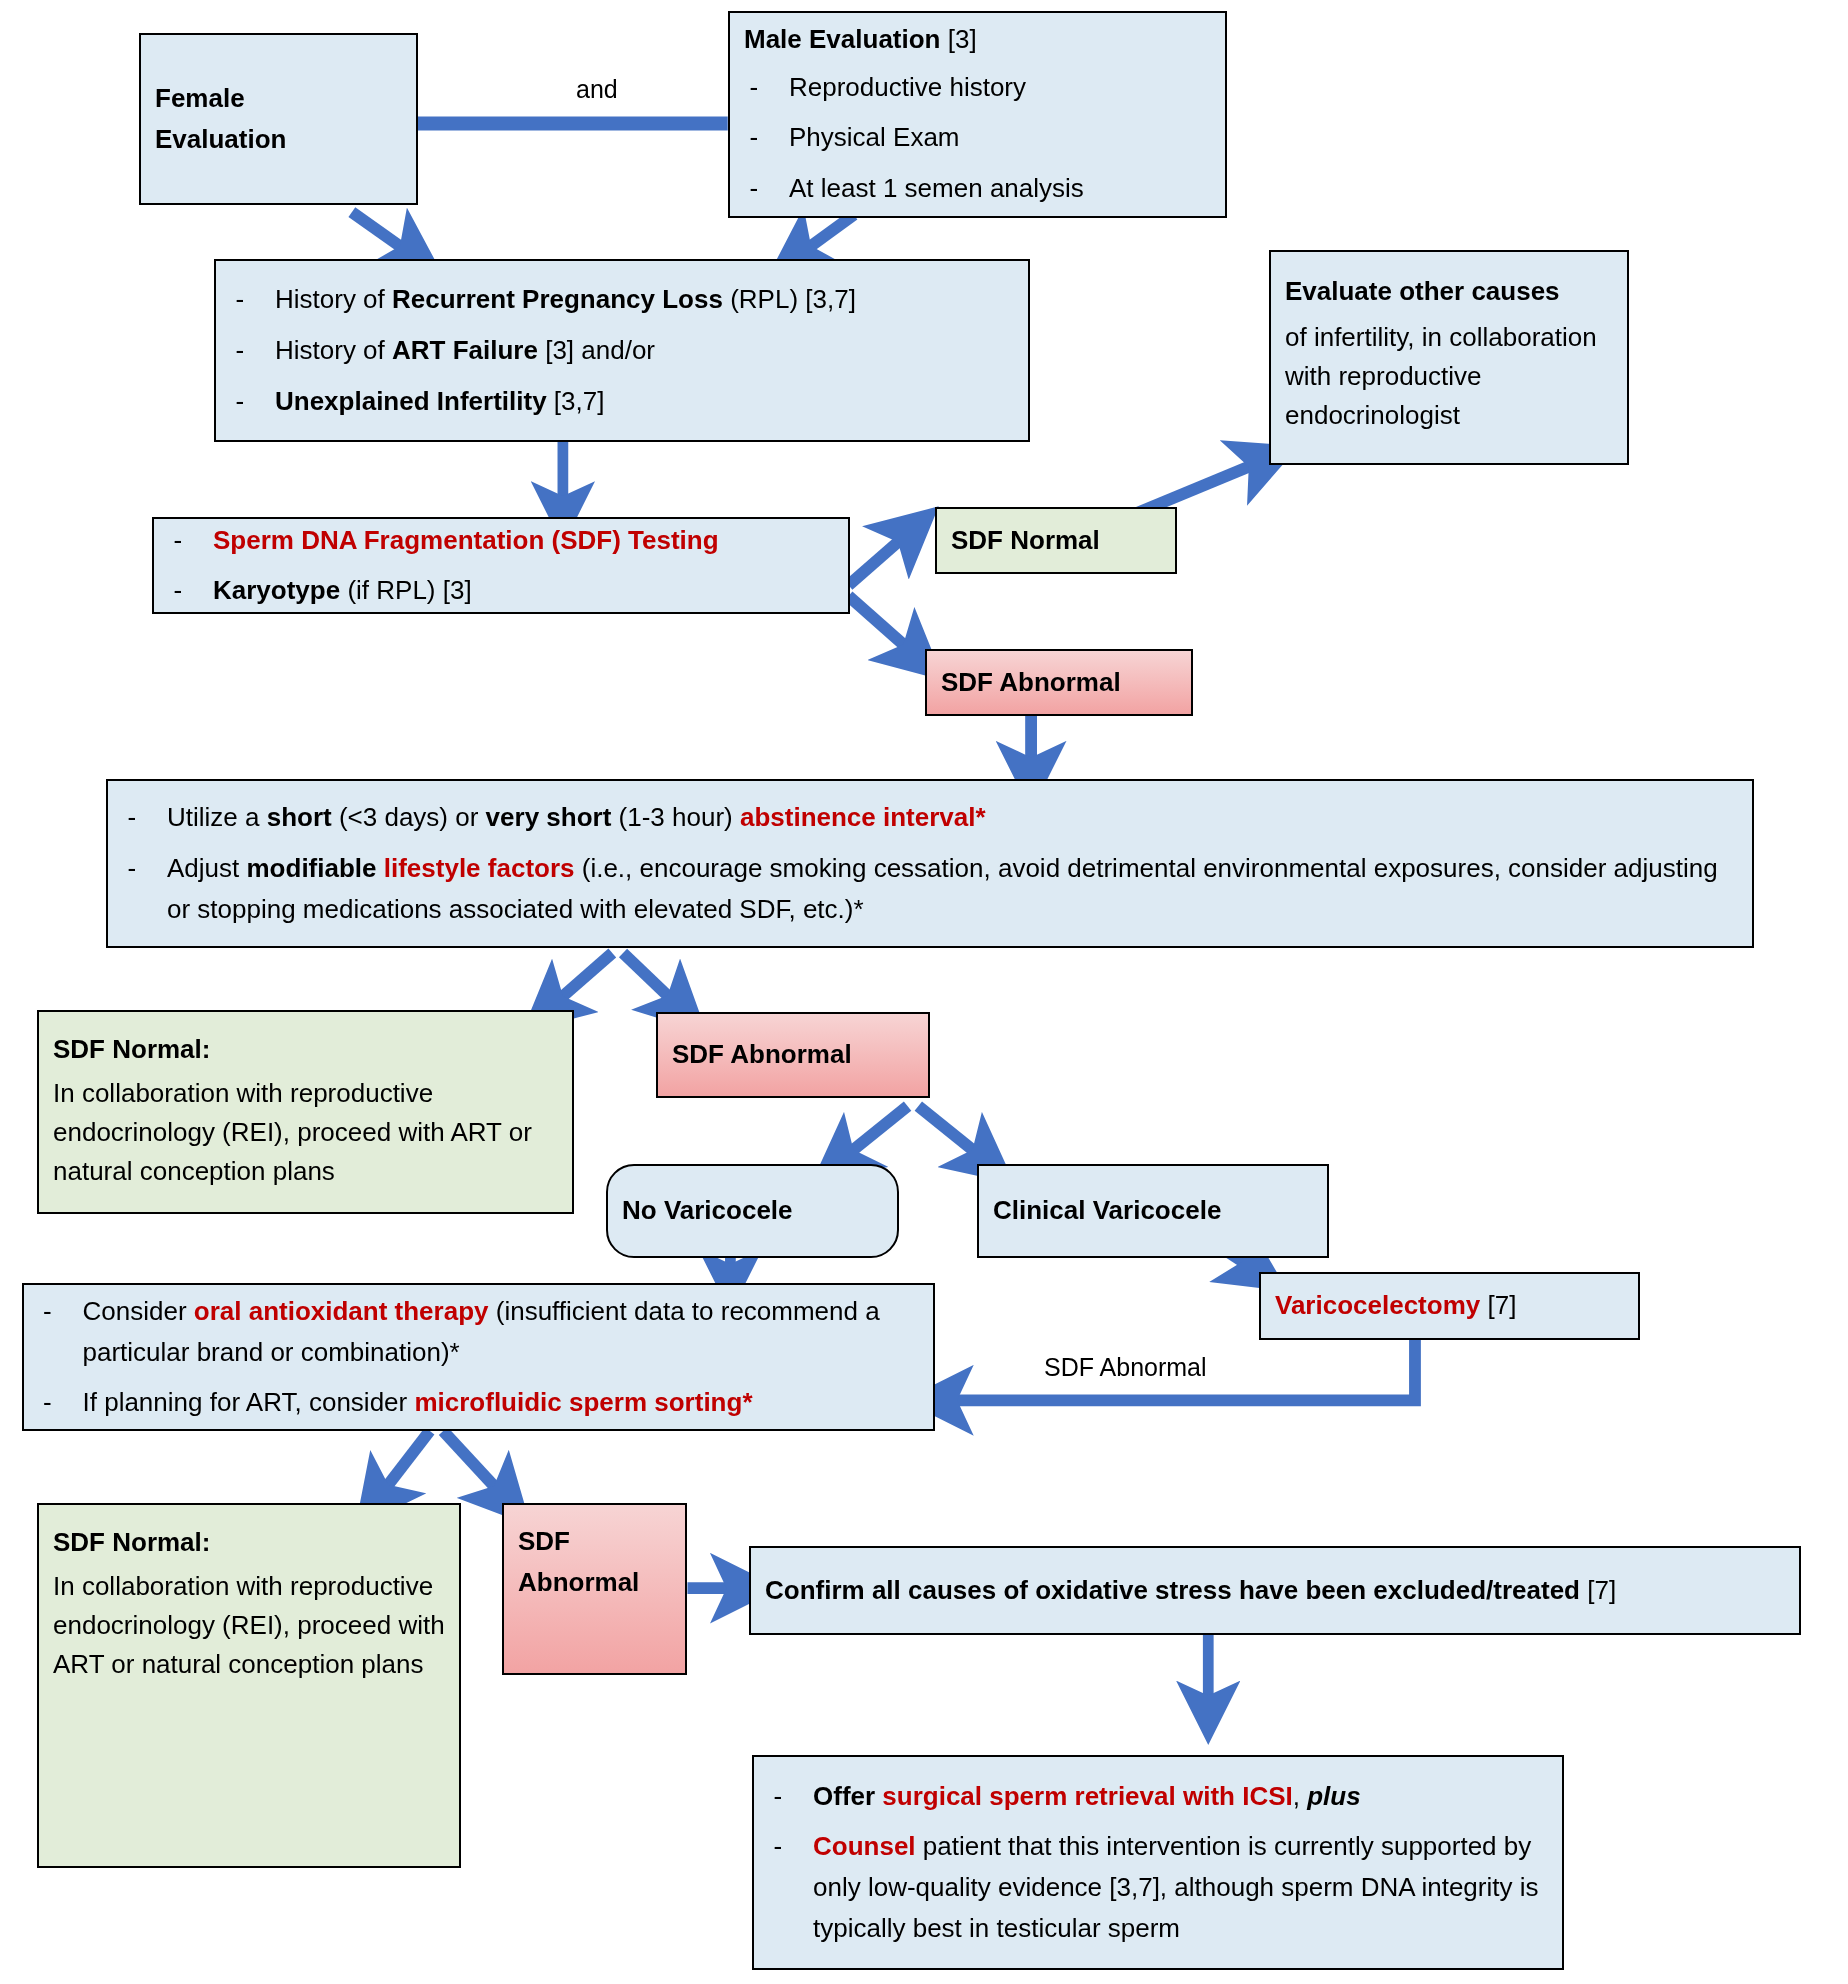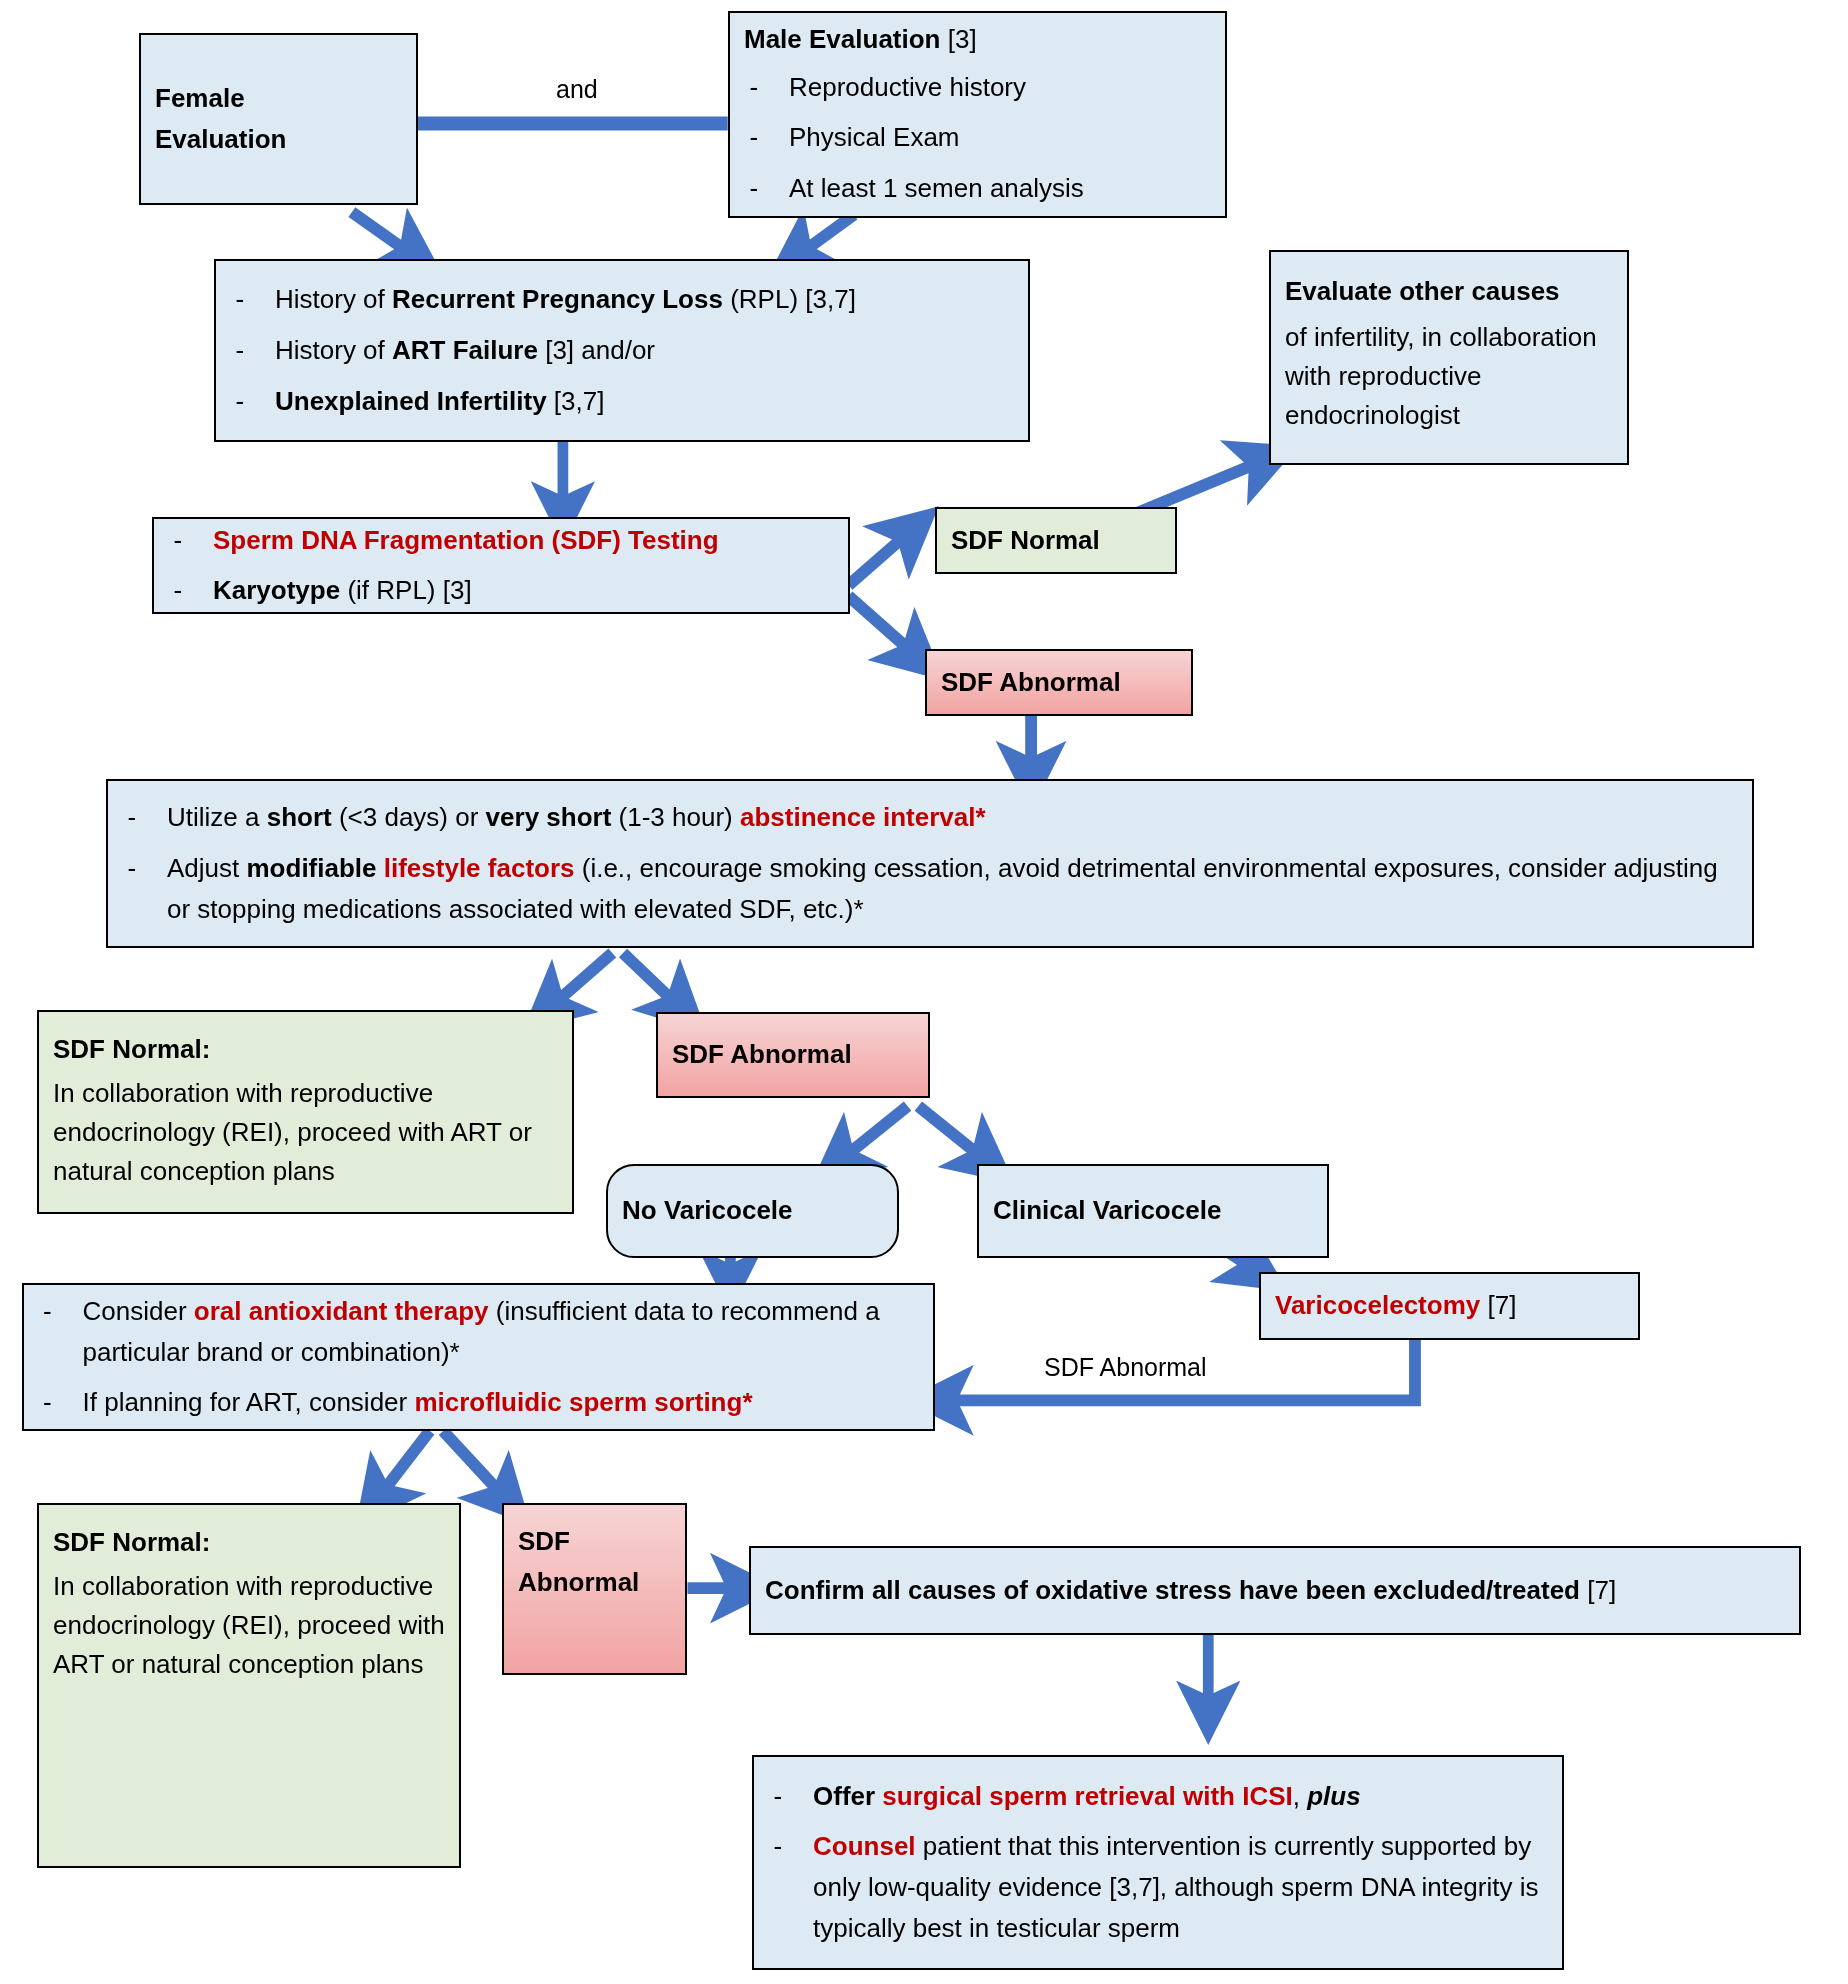--- a/index.html
+++ b/index.html
@@ -80,21 +80,21 @@
     <g stroke="#4472c4" stroke-width="22" fill="none">
       <path d="M2635,2478 L2635,2608 L1745,2608" marker-end="url(#ah)"></path>
     </g>
   </svg>
 
   <div class="box pad" style="left:139px;top:33px;width:279px;height:172px;">
     <div class="b">Female</div>
     <div class="b">Evaluation</div>
   </div>
 
-  <div class="edge-label" style="left:556px;top:75px;">and</div>
+  <div class="edge-label" style="left:576px;top:75px;">and</div>
 
   <div class="box pad" style="left:728px;top:10.7px;width:499px;height:207px;">
     <div style="margin-bottom:6.4px;">
       <span class="b">Male Evaluation</span><span> [3]</span>
     </div>
     <ul class="items">
       <li><span>Reproductive history</span></li>
       <li><span>Physical Exam</span></li>
       <li><span>At least 1 semen analysis</span></li>
     </ul>

